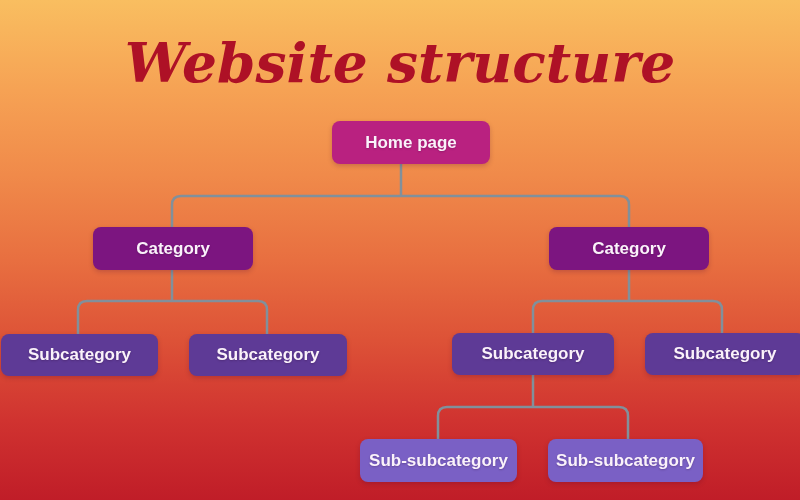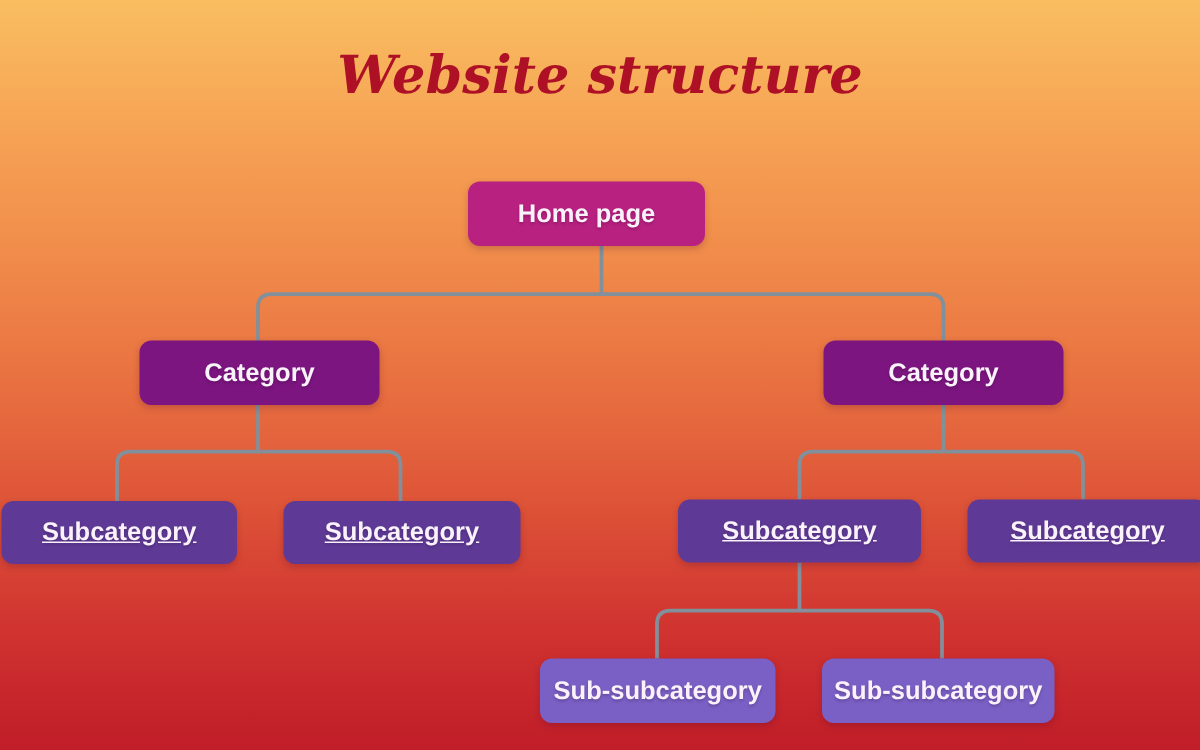--- a/index.html
+++ b/index.html
@@ -24,21 +24,21 @@
   }
   .title {
     position: absolute;
     top: 30px;
     left: 0;
     width: 800px;
     text-align: center;
     font-family: "DejaVu Serif", "Liberation Serif", serif;
     font-style: italic;
     font-weight: 700;
-    font-size: 35px;
+    font-size: 55px;
     color: #ae1126;
     letter-spacing: 0px;
     margin: 0;
   }
   svg.connectors {
     position: absolute;
     left: 0;
     top: 0;
     z-index: 1;
   }
@@ -50,24 +50,24 @@
     align-items: center;
     justify-content: center;
     color: #faf2fa;
     font-weight: 700;
     font-size: 17px;
     text-shadow: 0 1px 2px rgba(40,0,40,0.25);
     box-shadow: 0 2px 5px rgba(70,0,50,0.22);
   }
   .node.home      { background: #b92180; }
   .node.category  { background: #7c1580; }
-  .node.subcat    { background: #5e3a96; text-decoration: underline; }
+  .node.subcat    { background: #5e3a96; }
   .node.subsubcat { background: #7a60c5; align-items: center; }
 
-  #home        { left: 312px; top: 121px; width: 158px; height: 43px; }
+  #home        { left: 332px; top: 121px; width: 158px; height: 43px; }
   #cat-left    { left:  93px; top: 227px; width: 160px; height: 43px; }
   #cat-right   { left: 549px; top: 227px; width: 160px; height: 43px; }
   #sub-left-1  { left:   1px; top: 334px; width: 157px; height: 42px; }
   #sub-left-2  { left: 189px; top: 334px; width: 158px; height: 42px; }
   #sub-right-1 { left: 452px; top: 333px; width: 162px; height: 42px; }
   #sub-right-2 { left: 645px; top: 333px; width: 160px; height: 42px; }
   #ssub-1      { left: 360px; top: 439px; width: 157px; height: 43px; }
   #ssub-2      { left: 548px; top: 439px; width: 155px; height: 43px; }
 </style>
 </head>

